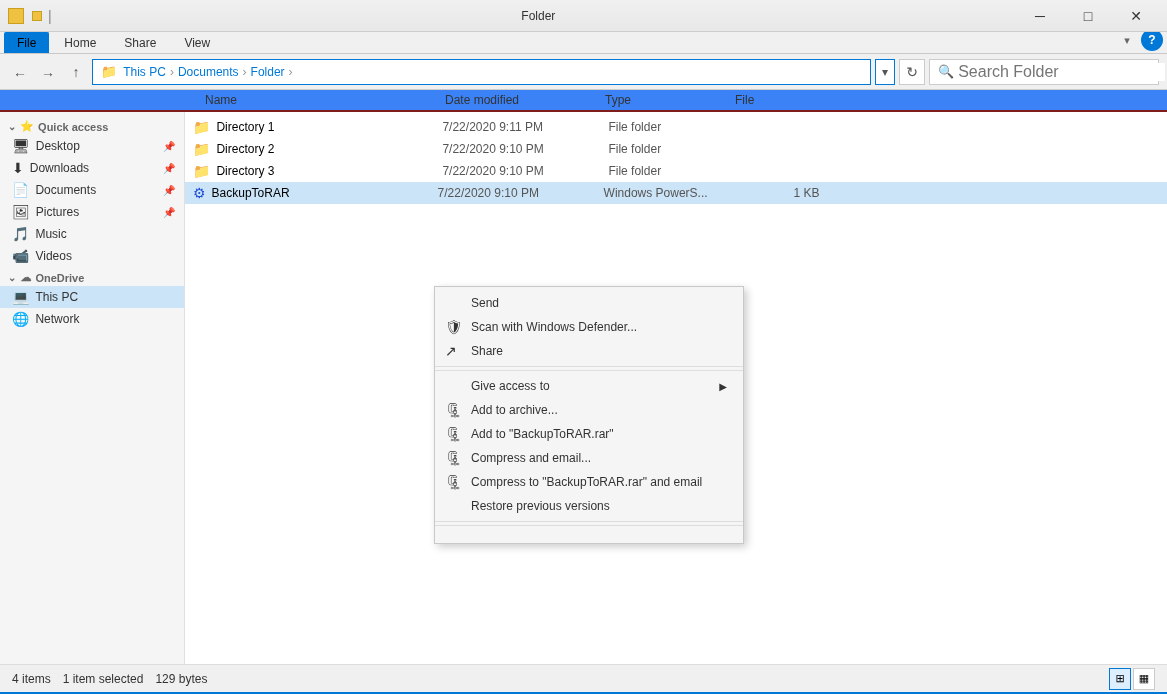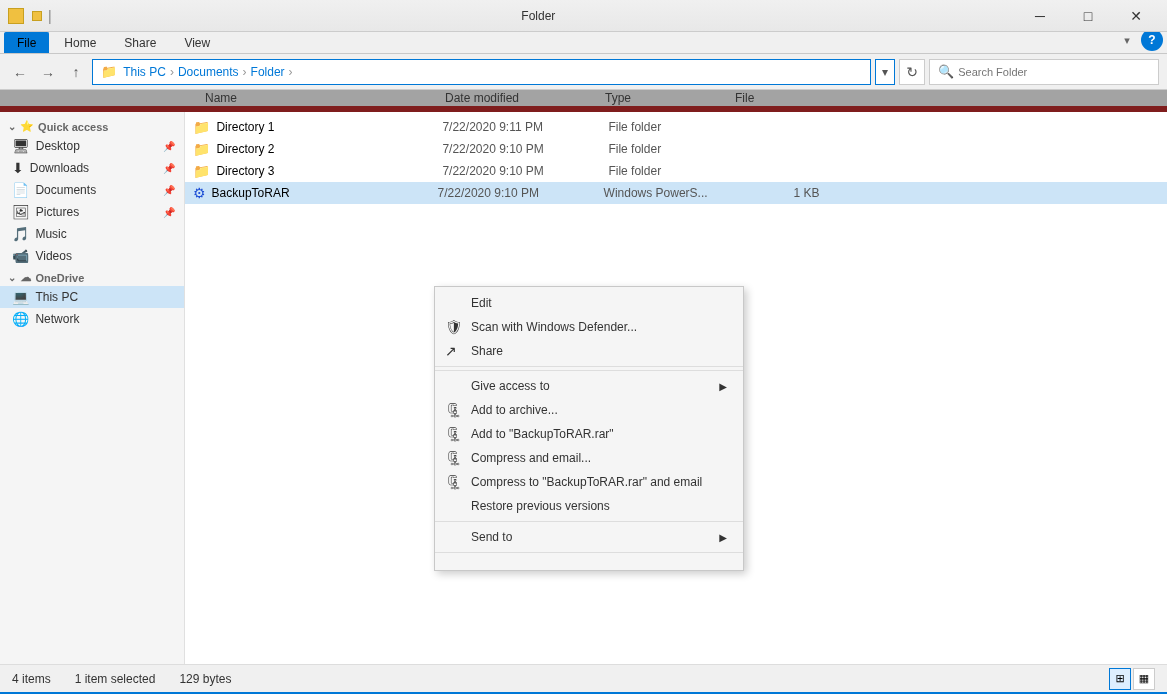--- a/index.html
+++ b/index.html
@@ -75,21 +75,21 @@
     .search-box {
       height: 26px;
       background: white;
       border: 1px solid #ccc;
       display: flex;
       align-items: center;
       padding: 0 8px;
       gap: 4px;
       width: 230px;
     }
-    .search-box input { border: none; outline: none; font-size: 11px; flex: 1; color: #333; }
+    .search-box input { border: none; outline: none; font-size: 16px; flex: 1; color: #333; }
     .search-icon { color: #888; font-size: 13px; }
     .col-header { font-size: 12px; color: #333; padding: 0 4px; cursor: pointer; }
 
     
     .main-layout {
       display: flex;
       height: calc(694px - 32px - 22px - 36px - 24px - 28px);
       background: white;
       position: relative;
     }
@@ -144,21 +144,21 @@
     
     .status-bar {
       height: 28px;
       background: #f0f0f0;
       border-top: 1px solid #ddd;
       display: flex;
       align-items: center;
       padding: 0 12px;
       font-size: 12px;
       color: #333;
-      gap: 24px;
+      gap: 12px;
     }
     .status-bar .spacer { flex: 1; }
     .view-icons { display: flex; gap: 2px; }
     .view-icon-btn { width: 22px; height: 22px; border: 1px solid #ccc; background: white; cursor: pointer; display: flex; align-items: center; justify-content: center; font-size: 11px; }
 
     
     .context-menu {
       position: absolute;
       left: 249px;
       top: 174px;
@@ -233,21 +233,21 @@
     <span class="path-sep"> › </span>
   </div>
   <div class="address-dropdown">▾</div>
   <button class="refresh-btn">↻</button>
   <div class="search-box">
     <span class="search-icon">🔍</span>
     <input type="text" placeholder="Search Folder" style="">
   </div>
 </div>
 
-<div style="display:flex;align-items:center;height:22px;background:#a3a3a3;border-bottom:6px solid #7f1d1d;padding-left:0;">
+<div style="display:flex;align-items:center;height:22px;background:#3b82f6;border-bottom:2px solid #7f1d1d;padding-left:0;">
   <div style="width:185px;flex-shrink:0;"></div>
   <div style="display:flex;align-items:center;width:calc(100% - 185px);padding:0 8px;gap:0;">
     <div style="width:8px;"></div>
     <div class="col-header" style="width:240px;font-weight:normal;">Name</div>
     <div class="col-header" style="width:160px;font-weight:normal;">Date modified</div>
     <div class="col-header" style="width:130px;font-weight:normal;">Type</div>
     <div class="col-header" style="width:80px;font-weight:normal;">File</div>
   </div>
 </div>
 
@@ -333,21 +333,21 @@
     <div class="file-row selected" style="background:#cce4f7;">
       <span class="file-icon" style="color:#1e4fd5;">⚙</span>
       <span class="file-name">BackupToRAR</span>
       <span class="file-date">7/22/2020 9:10 PM</span>
       <span class="file-type">Windows PowerS...</span>
       <span class="file-size">1 KB</span>
     </div>
 
     <div class="context-menu">
       <div class="ctx-item">
-          <span>Edit</span>
+          <span>Send</span>
         </div>
       <div class="ctx-item">
         <span class="ctx-icon">🛡</span>
         <span>Scan with Windows Defender...</span>
       </div>
       <div class="ctx-item">
         <span class="ctx-icon">↗</span>
         <span>Share</span>
       </div>
       <div class="ctx-separator"></div>
@@ -368,23 +368,20 @@
         <span>Compress and email...</span>
       </div>
       <div class="ctx-item">
         <span class="ctx-icon">🗜</span>
         <span>Compress to "BackupToRAR.rar" and email</span>
       </div>
       <div class="ctx-item">
           <span>Restore previous versions</span>
         </div>
       <div class="ctx-separator"></div>
-      <div class="ctx-item has-sub">
-          <span>Send to</span>
-        </div>
       <div class="ctx-separator"></div>
       <div class="ctx-item"></div>
 
     </div>
   </div>
 </div>
 
 <div class="status-bar">
   <span>4 items</span>
   <span>1 item selected</span>

